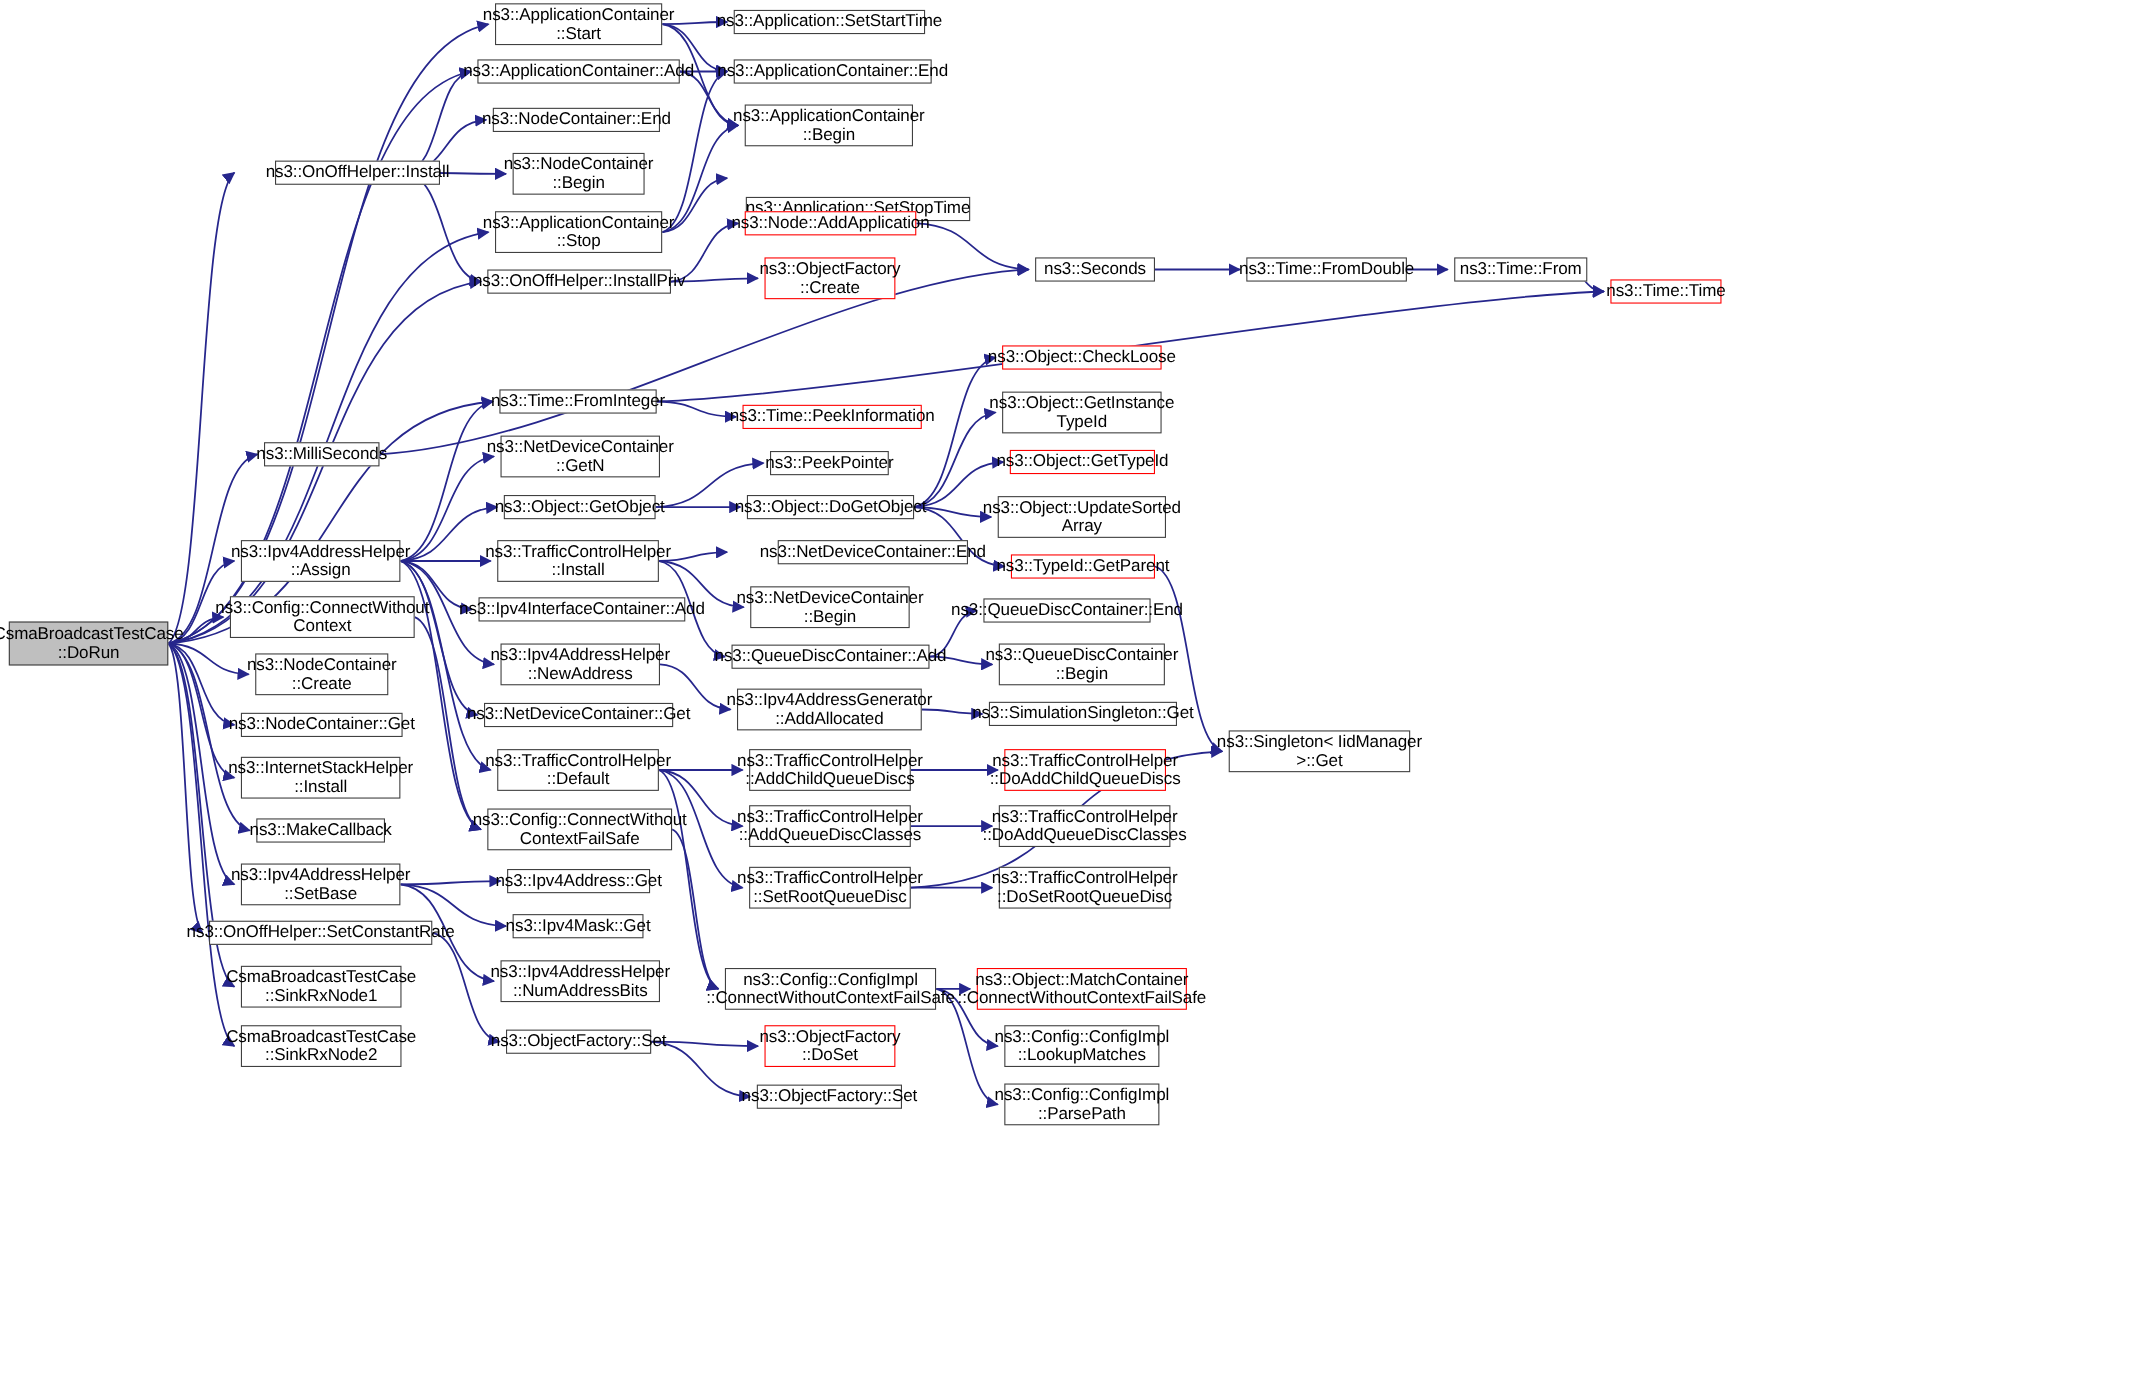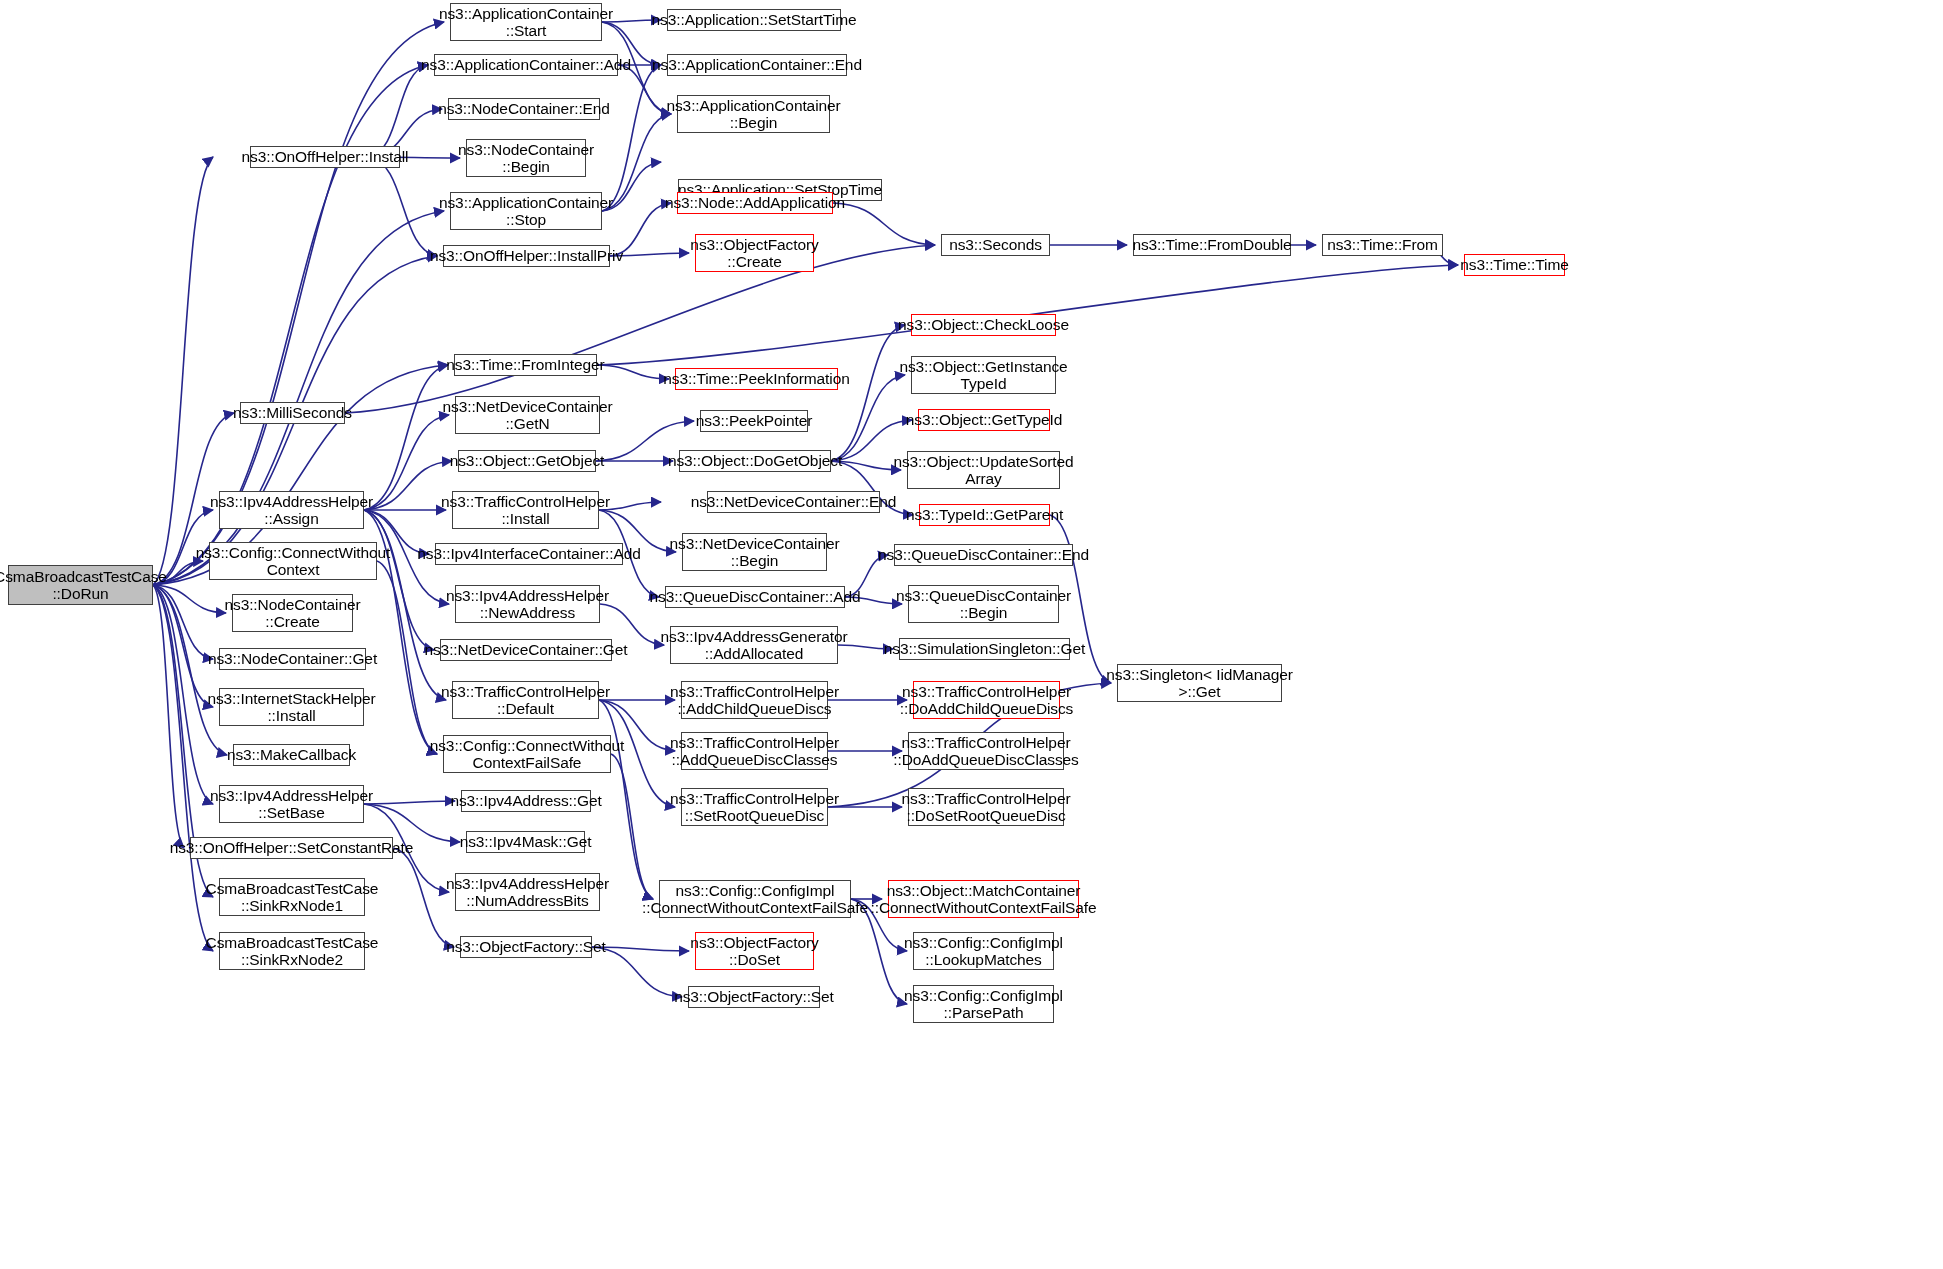--- a/index.html
+++ b/index.html
@@ -158,21 +158,21 @@
       <div class="node" style="left: 443px; top: 245px; width: 167px; height: 22px;">ns3::OnOffHelper::InstallPriv</div>
       <div class="node" style="left: 667px; top: 9px; width: 174px; height: 22px;">ns3::Application::SetStartTime</div>
       <div class="node" style="left: 667px; top: 54px; width: 180px; height: 22px;">ns3::ApplicationContainer::End</div>
       <div class="node" style="left: 677px; top: 95px; width: 153px; height: 38px;">ns3::ApplicationContainer
 ::Begin</div>
       <div class="node" style="left: 678px; top: 151px; width: 204px; height: 22px; margin-top: 28px;">ns3::Application::SetStopTime</div>
       <div class="node red" style="left: 677px; top: 192px; width: 156px; height: 22px;">ns3::Node::AddApplication</div>
       <div class="node red" style="left: 695px; top: 234px; width: 119px; height: 38px;">ns3::ObjectFactory
 ::Create</div>
       <div class="node" style="left: 941px; top: 234px; width: 109px; height: 22px;">ns3::Seconds</div>
-      <div class="node" style="left: 1133px; top: 234px; width: 158px; height: 22px;">ns3::Time::FromDouble</div>
+      <div class="node" style="left: 1133px; top: 234px; width: 146px; height: 22px;">ns3::Time::FromDouble</div>
       <div class="node" style="left: 1322px; top: 234px; width: 121px; height: 22px;">ns3::Time::From</div>
       <div class="node red" style="left: 1464px; top: 254px; width: 101px; height: 22px;">ns3::Time::Time</div>
       <div class="node" style="left: 240px; top: 402px; width: 105px; height: 22px;">ns3::MilliSeconds</div>
       <div class="node" style="left: 454px; top: 354px; width: 143px; height: 22px;">ns3::Time::FromInteger</div>
       <div class="node red" style="left: 675px; top: 368px; width: 163px; height: 22px;">ns3::Time::PeekInformation</div>
       <div class="node" style="left: 455px; top: 396px; width: 145px; height: 38px;">ns3::NetDeviceContainer
 ::GetN</div>
       <div class="node" style="left: 700px; top: 410px; width: 108px; height: 22px;">ns3::PeekPointer</div>
       <div class="node" style="left: 458px; top: 450px; width: 138px; height: 22px;">ns3::Object::GetObject</div>
       <div class="node" style="left: 679px; top: 450px; width: 152px; height: 22px;">ns3::Object::DoGetObject</div>
@@ -187,21 +187,21 @@
 ::Assign</div>
       <div class="node" style="left: 452px; top: 491px; width: 147px; height: 38px;">ns3::TrafficControlHelper
 ::Install</div>
       <div class="node" style="left: 667px; top: 491px; width: 173px; height: 22px; margin-left: 40px;">ns3::NetDeviceContainer::End</div>
       <div class="node" style="left: 682px; top: 533px; width: 145px; height: 38px;">ns3::NetDeviceContainer
 ::Begin</div>
       <div class="node" style="left: 435px; top: 543px; width: 188px; height: 22px;">ns3::Ipv4InterfaceContainer::Add</div>
       <div class="node" style="left: 209px; top: 542px; width: 168px; height: 38px;">ns3::Config::ConnectWithout
 Context</div>
       <div class="node" style="left: 665px; top: 586px; width: 180px; height: 22px;">ns3::QueueDiscContainer::Add</div>
-      <div class="node" style="left: 894px; top: 544px; width: 179px; height: 22px;">ns3::QueueDiscContainer::End</div>
+      <div class="node" style="left: 894px; top: 544px; width: 152px; height: 22px;">ns3::QueueDiscContainer::End</div>
       <div class="node" style="left: 908px; top: 585px; width: 151px; height: 38px;">ns3::QueueDiscContainer
 ::Begin</div>
       <div class="node" style="left: 455px; top: 585px; width: 145px; height: 38px;">ns3::Ipv4AddressHelper
 ::NewAddress</div>
       <div class="node" style="left: 670px; top: 626px; width: 168px; height: 38px;">ns3::Ipv4AddressGenerator
 ::AddAllocated</div>
       <div class="node" style="left: 899px; top: 638px; width: 171px; height: 22px;">ns3::SimulationSingleton::Get</div>
       <div class="node" style="left: 232px; top: 594px; width: 121px; height: 38px;">ns3::NodeContainer
 ::Create</div>
       <div class="node" style="left: 219px; top: 648px; width: 147px; height: 22px;">ns3::NodeContainer::Get</div>

